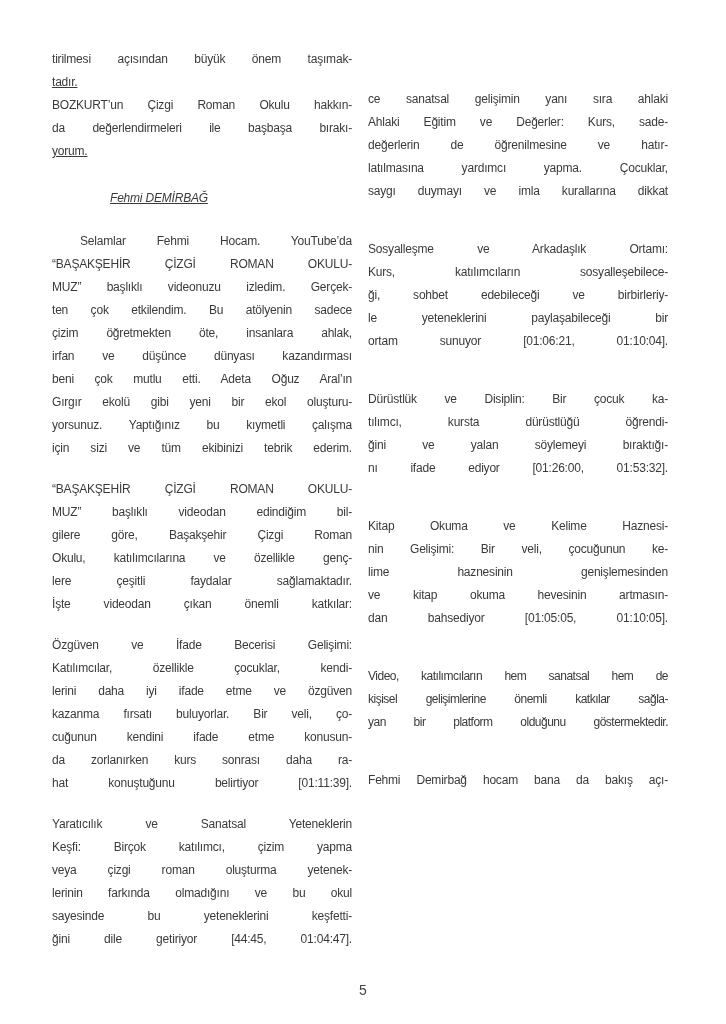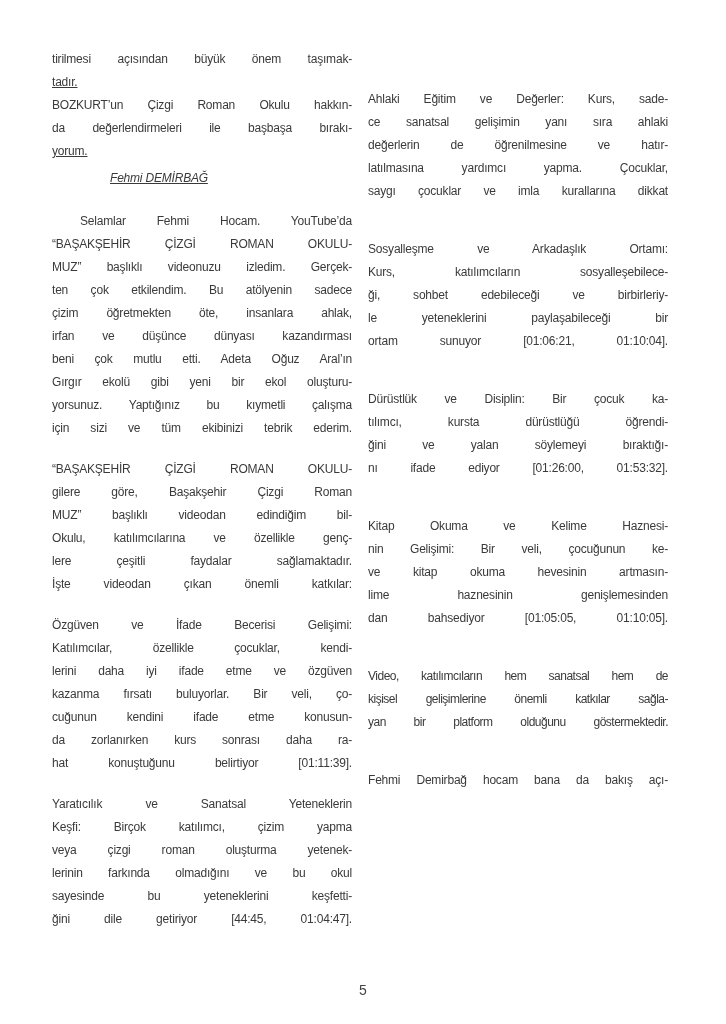--- a/index.html
+++ b/index.html
@@ -41,21 +41,21 @@
 
   .line {
     text-align: justify;
     text-align-last: justify;
     min-height: 23px;
   }
   .line.left { text-align-last: left; text-decoration: underline; }
   .line.indent { text-indent: 28px; }
 
   .para.signature {
-    margin-top: 4px;
+    margin-top: 24px;
     margin-bottom: 20px;
     font-style: italic;
     padding-left: 58px;
   }
   .para.signature .line {
     text-align: left;
     text-align-last: left;
   }
 
   .para.tight {
@@ -98,22 +98,22 @@
           <div class="line">ten çok etkilendim. Bu atölyenin sadece</div>
           <div class="line">çizim öğretmekten öte, insanlara ahlak,</div>
           <div class="line">irfan ve düşünce dünyası kazandırması</div>
           <div class="line">beni çok mutlu etti. Adeta Oğuz Aral’ın</div>
           <div class="line">Gırgır ekolü gibi yeni bir ekol oluşturu-</div>
           <div class="line">yorsunuz. Yaptığınız bu kıymetli çalışma</div>
           <div class="line">için sizi ve tüm ekibinizi tebrik ederim.</div>
         </div>
         <div class="para">
           <div class="line">“BAŞAKŞEHİR ÇİZGİ ROMAN OKULU-</div>
+          <div class="line">MUZ” başlıklı videodan edindiğim bil-</div>
           <div class="line">gilere göre, Başakşehir Çizgi Roman</div>
-          <div class="line">MUZ” başlıklı videodan edindiğim bil-</div>
           <div class="line">Okulu, katılımcılarına ve özellikle genç-</div>
           <div class="line">lere çeşitli faydalar sağlamaktadır.</div>
           <div class="line">İşte videodan çıkan önemli katkılar:</div>
         </div>
         <div class="para">
           <div class="line">Özgüven ve İfade Becerisi Gelişimi:</div>
           <div class="line">Katılımcılar, özellikle çocuklar, kendi-</div>
           <div class="line">lerini daha iyi ifade etme ve özgüven</div>
           <div class="line">kazanma fırsatı buluyorlar. Bir veli, ço-</div>
           <div class="line">cuğunun kendini ifade etme konusun-</div>
@@ -124,44 +124,44 @@
           <div class="line">Yaratıcılık ve Sanatsal Yeteneklerin</div>
           <div class="line">Keşfi: Birçok katılımcı, çizim yapma</div>
           <div class="line">veya çizgi roman oluşturma yetenek-</div>
           <div class="line">lerinin farkında olmadığını ve bu okul</div>
           <div class="line">sayesinde bu yeteneklerini keşfetti-</div>
           <div class="line">ğini dile getiriyor [44:45, 01:04:47].</div>
         </div>
       </div>
     <div class="col col-right" id="col-right">
         <div class="para">
+          <div class="line">ce sanatsal gelişimin yanı sıra ahlaki</div>
           <div class="line">Ahlaki Eğitim ve Değerler: Kurs, sade-</div>
-          <div class="line">ce sanatsal gelişimin yanı sıra ahlaki</div>
           <div class="line">değerlerin de öğrenilmesine ve hatır-</div>
           <div class="line">latılmasına yardımcı yapma. Çocuklar,</div>
-          <div class="line">saygı çocuklar ve imla kurallarına dikkat</div>
+          <div class="line">saygı duymayı ve imla kurallarına dikkat</div>
         </div>
         <div class="para">
           <div class="line">Sosyalleşme ve Arkadaşlık Ortamı:</div>
           <div class="line">Kurs, katılımcıların sosyalleşebilece-</div>
           <div class="line">ği, sohbet edebileceği ve birbirleriy-</div>
           <div class="line">le yeteneklerini paylaşabileceği bir</div>
           <div class="line">ortam sunuyor [01:06:21, 01:10:04].</div>
         </div>
         <div class="para">
           <div class="line">Dürüstlük ve Disiplin: Bir çocuk ka-</div>
           <div class="line">tılımcı, kursta dürüstlüğü öğrendi-</div>
           <div class="line">ğini ve yalan söylemeyi bıraktığı-</div>
           <div class="line">nı ifade ediyor [01:26:00, 01:53:32].</div>
         </div>
         <div class="para">
           <div class="line">Kitap Okuma ve Kelime Haznesi-</div>
           <div class="line">nin Gelişimi: Bir veli, çocuğunun ke-</div>
+          <div class="line">lime haznesinin genişlemesinden</div>
           <div class="line">ve kitap okuma hevesinin artmasın-</div>
-          <div class="line">lime haznesinin genişlemesinden</div>
           <div class="line">dan bahsediyor [01:05:05, 01:10:05].</div>
         </div>
         <div class="para tight">
           <div class="line">Video, katılımcıların hem sanatsal hem de</div>
           <div class="line">kişisel gelişimlerine önemli katkılar sağla-</div>
           <div class="line">yan bir platform olduğunu göstermektedir.</div>
         </div>
         <div class="para">
           <div class="line">Fehmi Demirbağ hocam bana da bakış açı-</div>
         </div>

